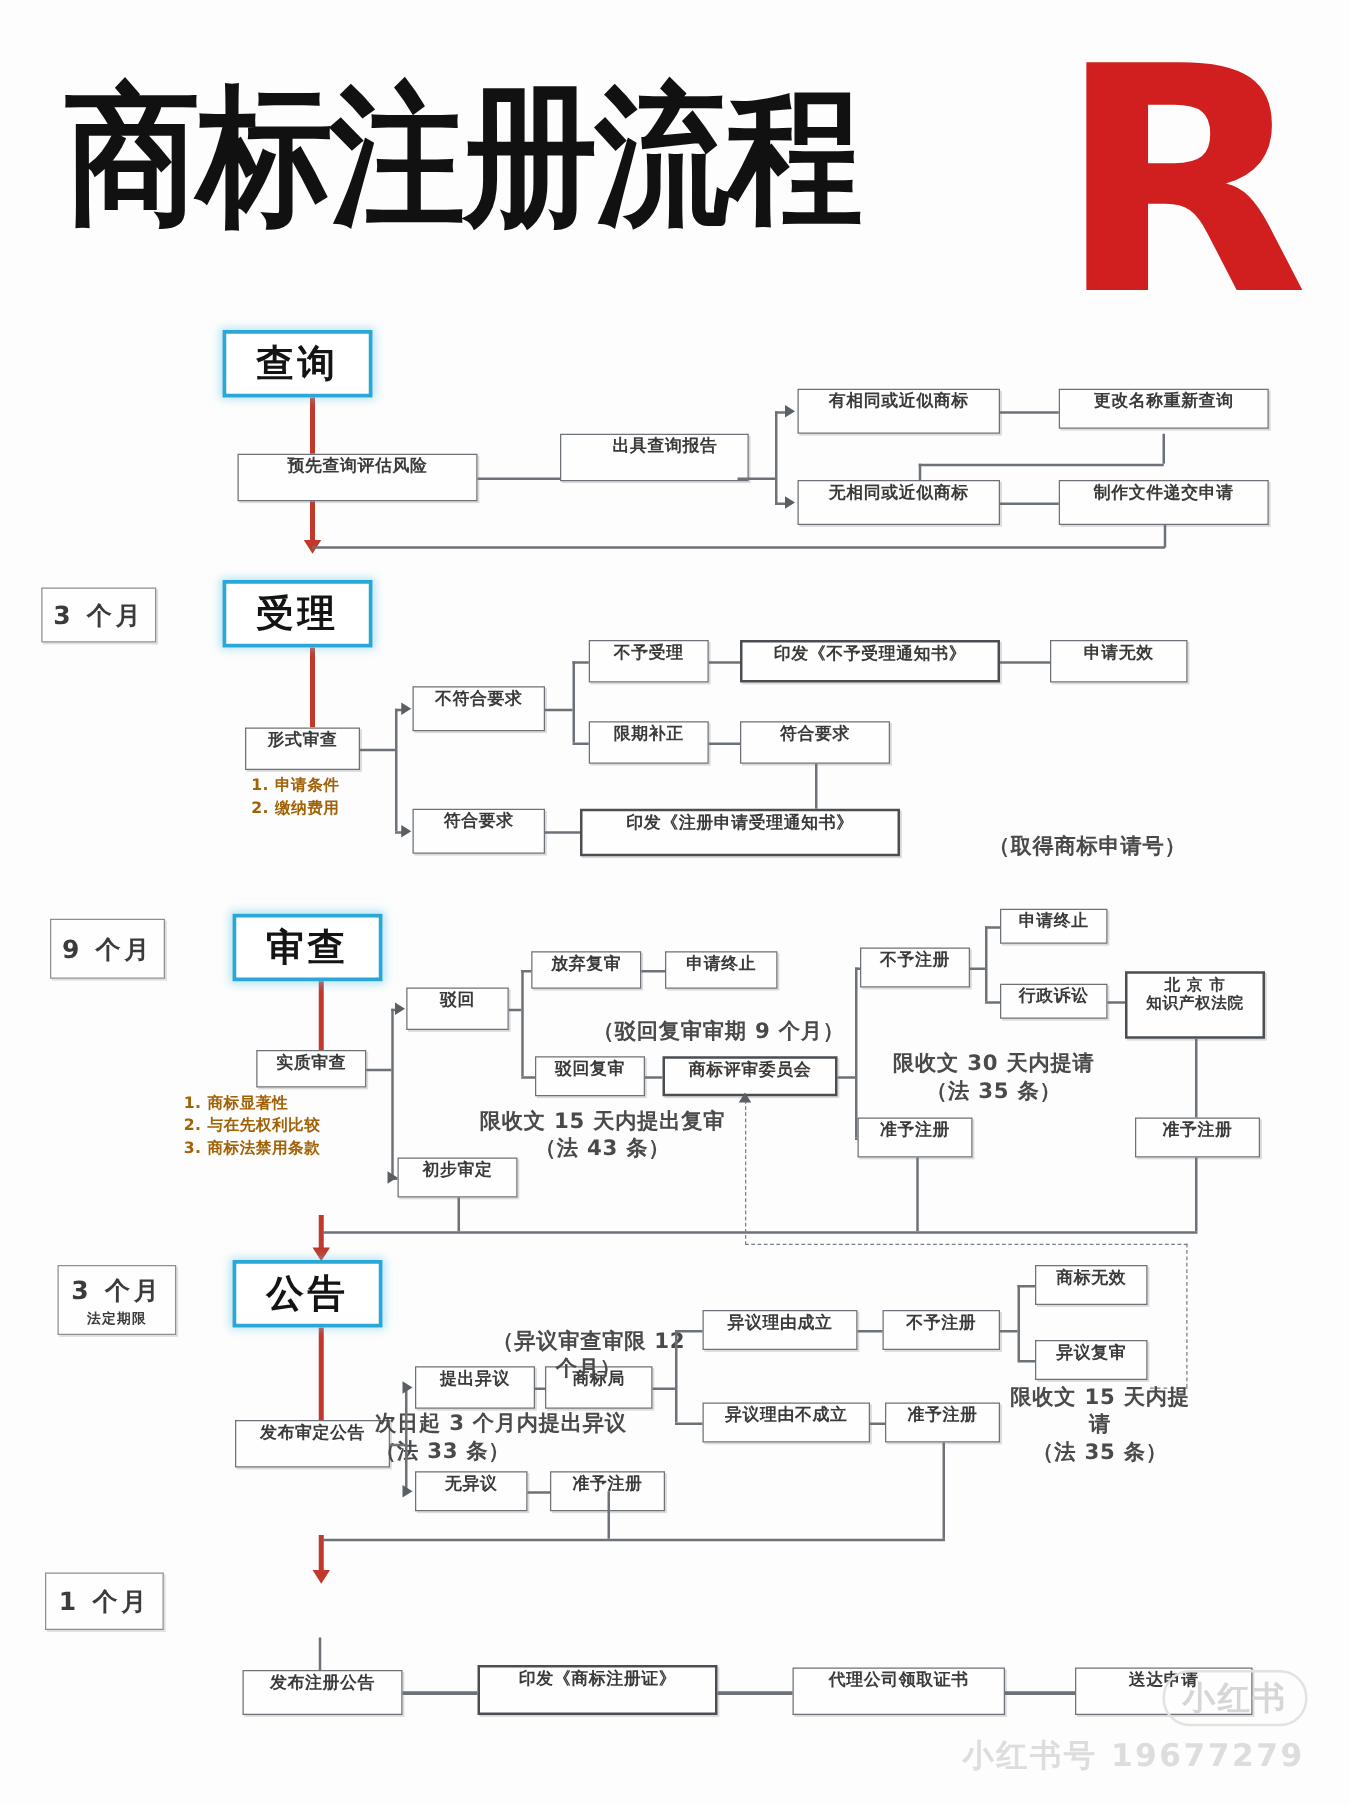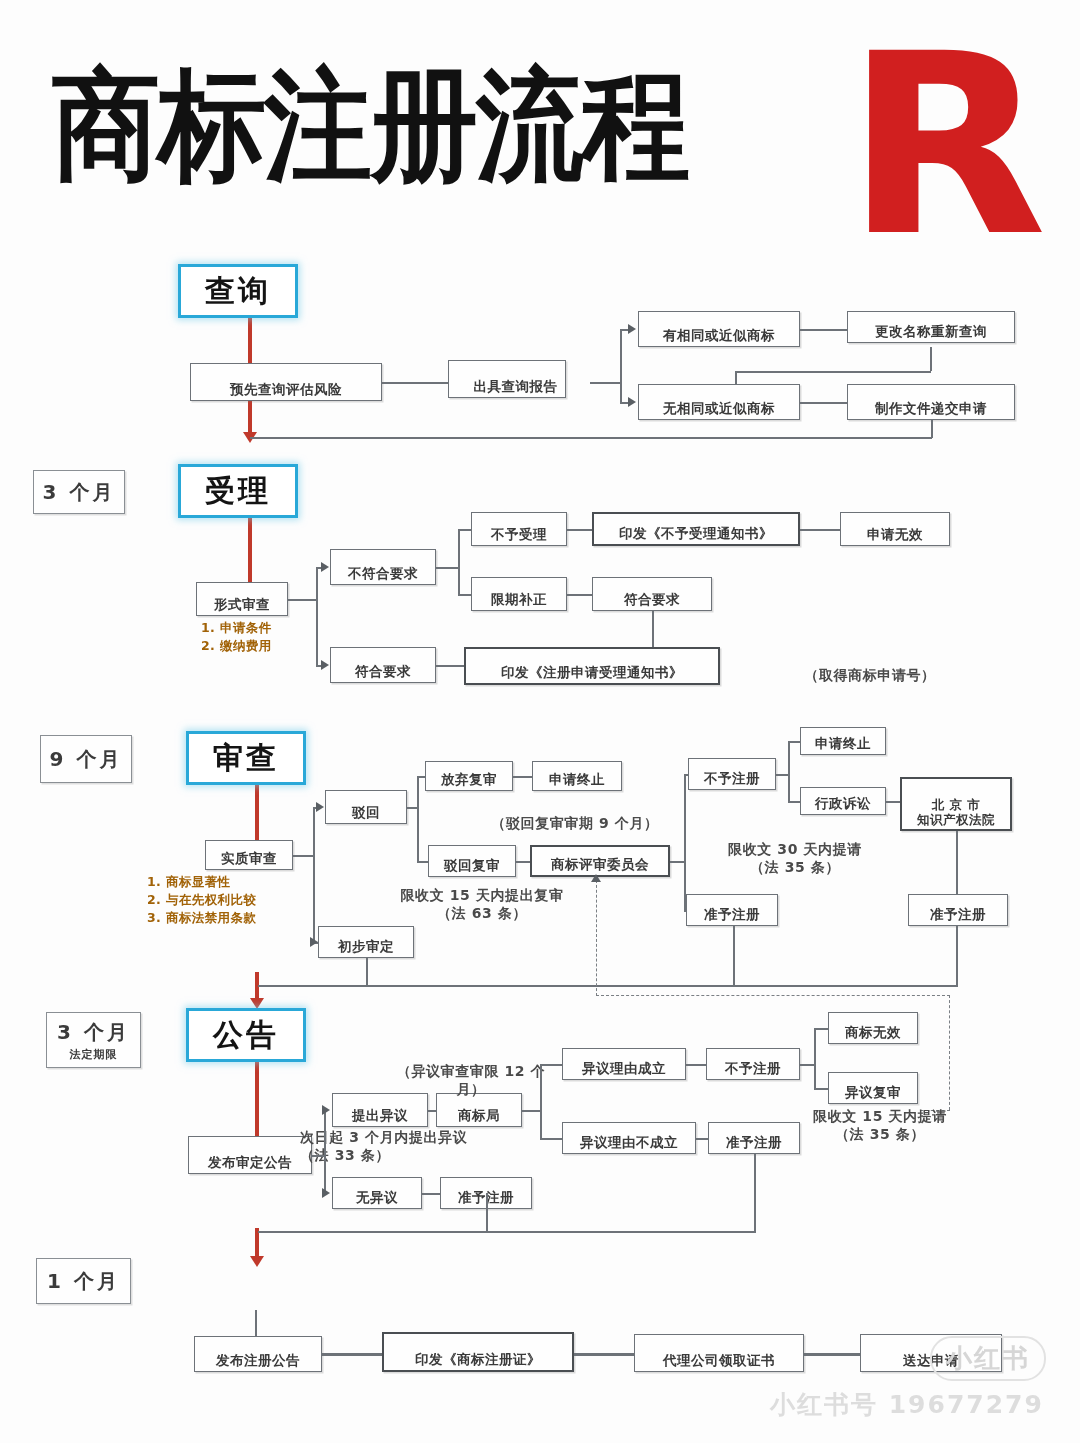--- a/index.html
+++ b/index.html
@@ -42,21 +42,21 @@
     line-height: 0.85;
     transform: scaleX(1.05);
     transform-origin: left top;
   }
 
   
   .box {
     position: absolute;
     border: 1.6px solid #6d7278;
     background: #fefefe;
-    display: flex; align-items: flex-end; justify-content: center;
+    display: flex; align-items: flex-start; justify-content: center;
     text-align: center;
     color: #3a3a3a;
     font-size: 13.5px;
     font-weight: 700;
     letter-spacing: 0.5px;
     line-height: 1.15;
     padding: 2px 4px;
     box-shadow: 1.5px 1.5px 0 rgba(120,120,120,0.25);
     filter: blur(0.22px);
   }
@@ -86,21 +86,21 @@
     box-shadow: 1.5px 1.5px 0 rgba(120,120,120,0.22);
     filter: blur(0.2px);
   }
   .dur .d-main { font-size: 20px; font-weight: 700; letter-spacing: 3px; }
   .dur .d-sub  { font-size: 11px; font-weight: 700; letter-spacing: 1px; margin-top: 1px; }
 
   
   .note {
     position: absolute;
     color: #4a4a4a;
-    font-size: 14px;
+    font-size: 17px;
     font-weight: 700;
     letter-spacing: 0.6px;
     line-height: 1.3;
     text-align: center;
     white-space: pre-line;
     filter: blur(0.25px);
   }
   .sublist {
     position: absolute;
     color: #a16207;
@@ -223,21 +223,21 @@
   </div>
 
   <div class="dur" style="left:36px; top:1258px; width:95px; height:46px;">
     <span class="d-main">1 个月</span>
   </div>
 
   <div class="box" style="left:190px; top:363px; width:192px; height:38px;">
     <span>预先查询评估风险</span>
   </div>
 
-  <div class="box" style="left:448px; top:360px; width:118px; height:38px;padding-left:21px;">
+  <div class="box" style="left:448px; top:347px; width:151px; height:38px;padding-left:21px;">
     <span>出具查询报告</span>
   </div>
 
   <div class="box" style="left:638px; top:311px; width:162px; height:36px;">
     <span>有相同或近似商标</span>
   </div>
 
   <div class="box" style="left:847px; top:311px; width:168px; height:32px;">
     <span>更改名称重新查询</span>
   </div>
@@ -351,21 +351,21 @@
     <span>驳回复审</span>
   </div>
 
   <div class="box thick" style="left:530px; top:845px; width:140px; height:32px;">
     <span>商标评审委员会</span>
   </div>
 
   <div class="note" style="left:450px; top:814px; width:250px;">（驳回复审审期 9 个月）</div>
 
   <div class="note" style="left:382px; top:886px; width:200px;">限收文 15 天内提出复审
-（法 63 条）</div>
+（法 43 条）</div>
 
   <div class="box" style="left:688px; top:758px; width:88px; height:32px;">
     <span>不予注册</span>
   </div>
 
   <div class="box" style="left:800px; top:727px; width:86px; height:28px;">
     <span>申请终止</span>
   </div>
 
   <div class="box" style="left:800px; top:787px; width:86px; height:28px;">

